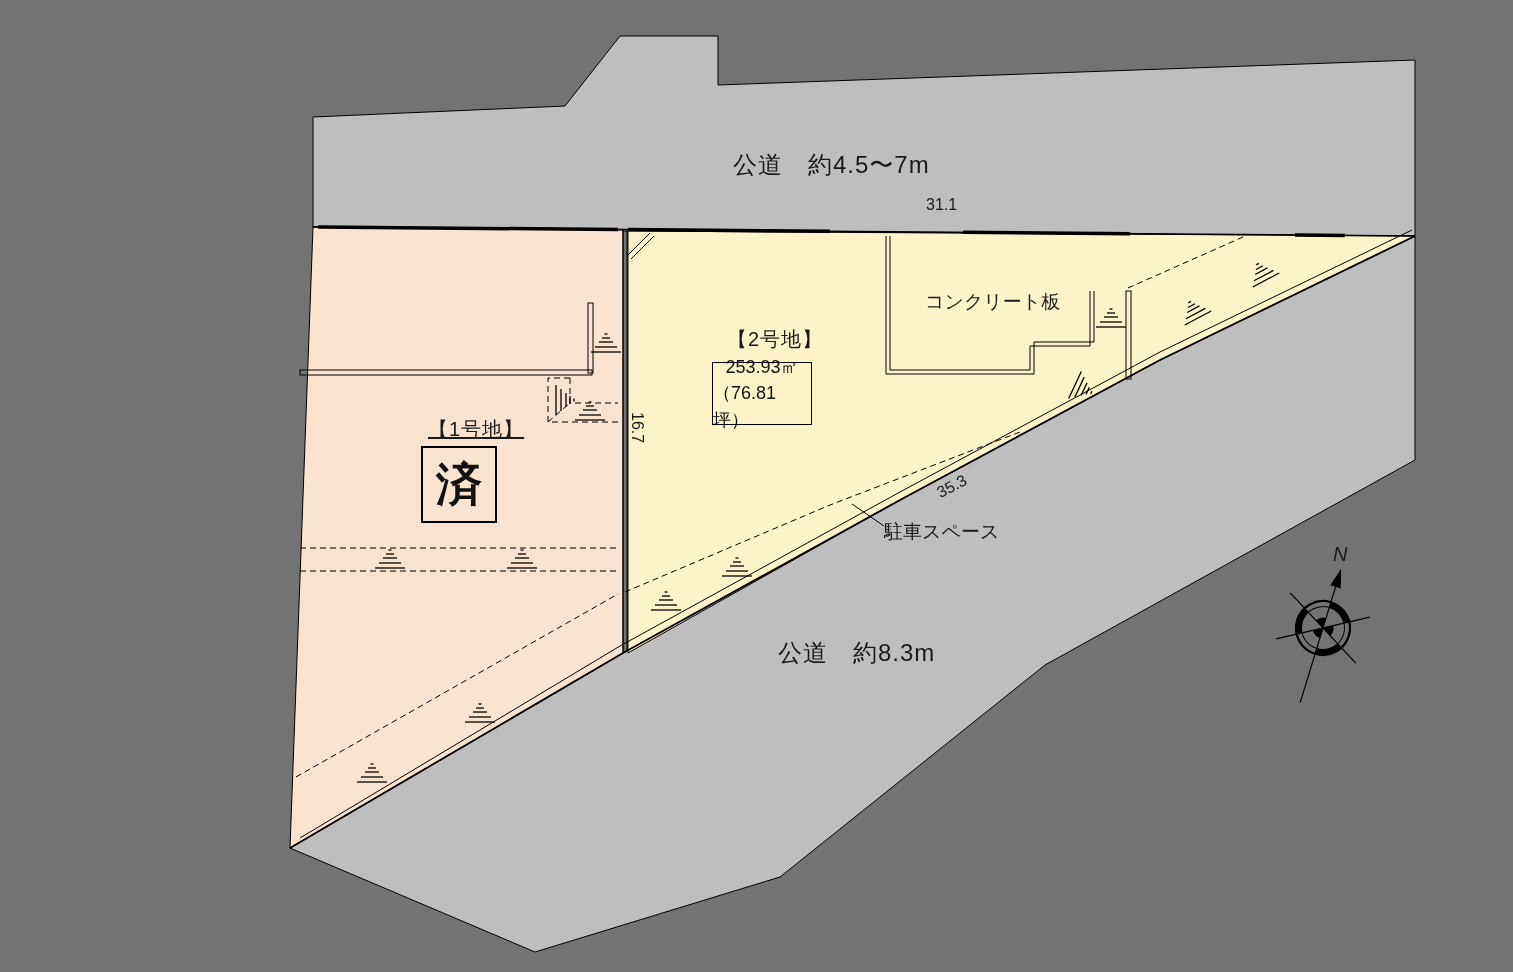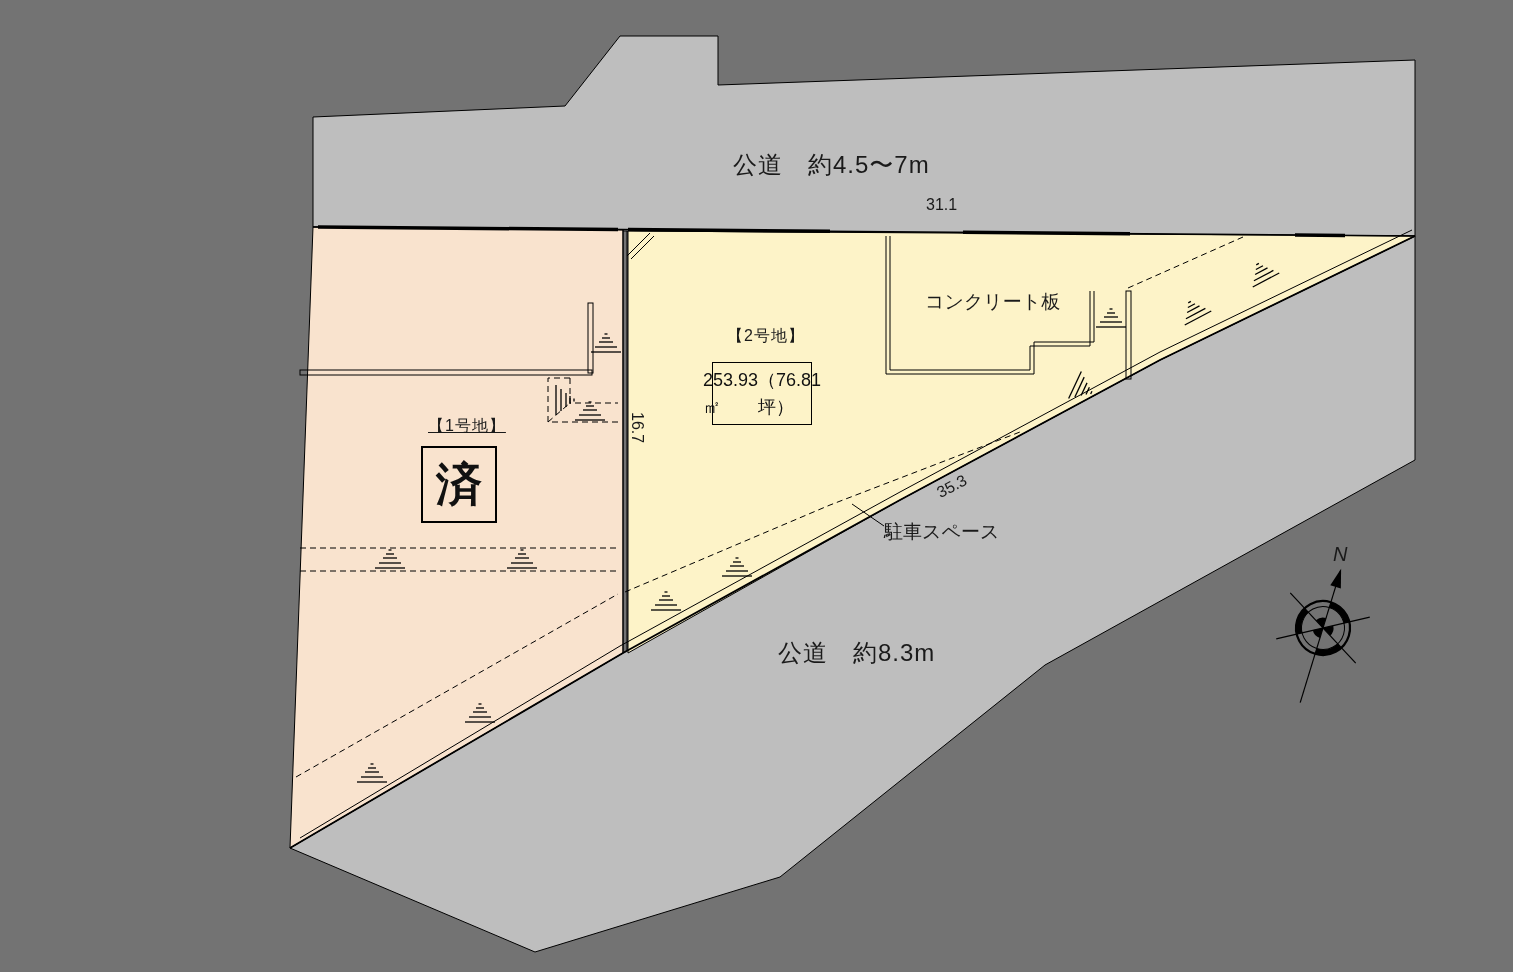--- a/index.html
+++ b/index.html
@@ -1,27 +1,27 @@
 <!DOCTYPE html>
 <html><head>
 <meta charset="utf-8">
 <style>
   html,body{margin:0;padding:0;background:#fff;}
   #stage{position:relative;width:1513px;height:972px;background:#737373;overflow:hidden;
          font-family:"Liberation Sans","DejaVu Sans",sans-serif;color:#111;}
   #plan-svg{position:absolute;left:0;top:0;}
   .lbl{position:absolute;white-space:nowrap;color:#1a1a1a;}
   .road-label{font-size:24px;letter-spacing:1px;}
-  .lot-title{font-size:16px;letter-spacing:1px;}
+  .lot-title{font-size:20px;letter-spacing:1px;}
   .small-label{font-size:19px;}
   .dim{font-size:16px;}
   .dim-rot90{transform:rotate(90deg);transform-origin:0 0;}
   .dim-rot-diag{transform:rotate(-28deg);transform-origin:0 0;}
   .area-box{position:absolute;left:712px;top:362px;width:98px;height:61px;border:1px solid #000;
-            display:flex;align-items:center;justify-content:center;
+            display:flex;flex-direction:column;align-items:center;justify-content:center;
             font-size:18px;line-height:1.45;background:transparent;}
   .sold-box{position:absolute;left:421px;top:446px;width:72px;height:73px;border:2px solid #000;
             display:flex;align-items:center;justify-content:center;
             font-size:46px;font-weight:bold;}
   .north-label{font-size:20px;font-style:italic;}
 </style>
 </head>
 <body>
 
 <div id="stage">

